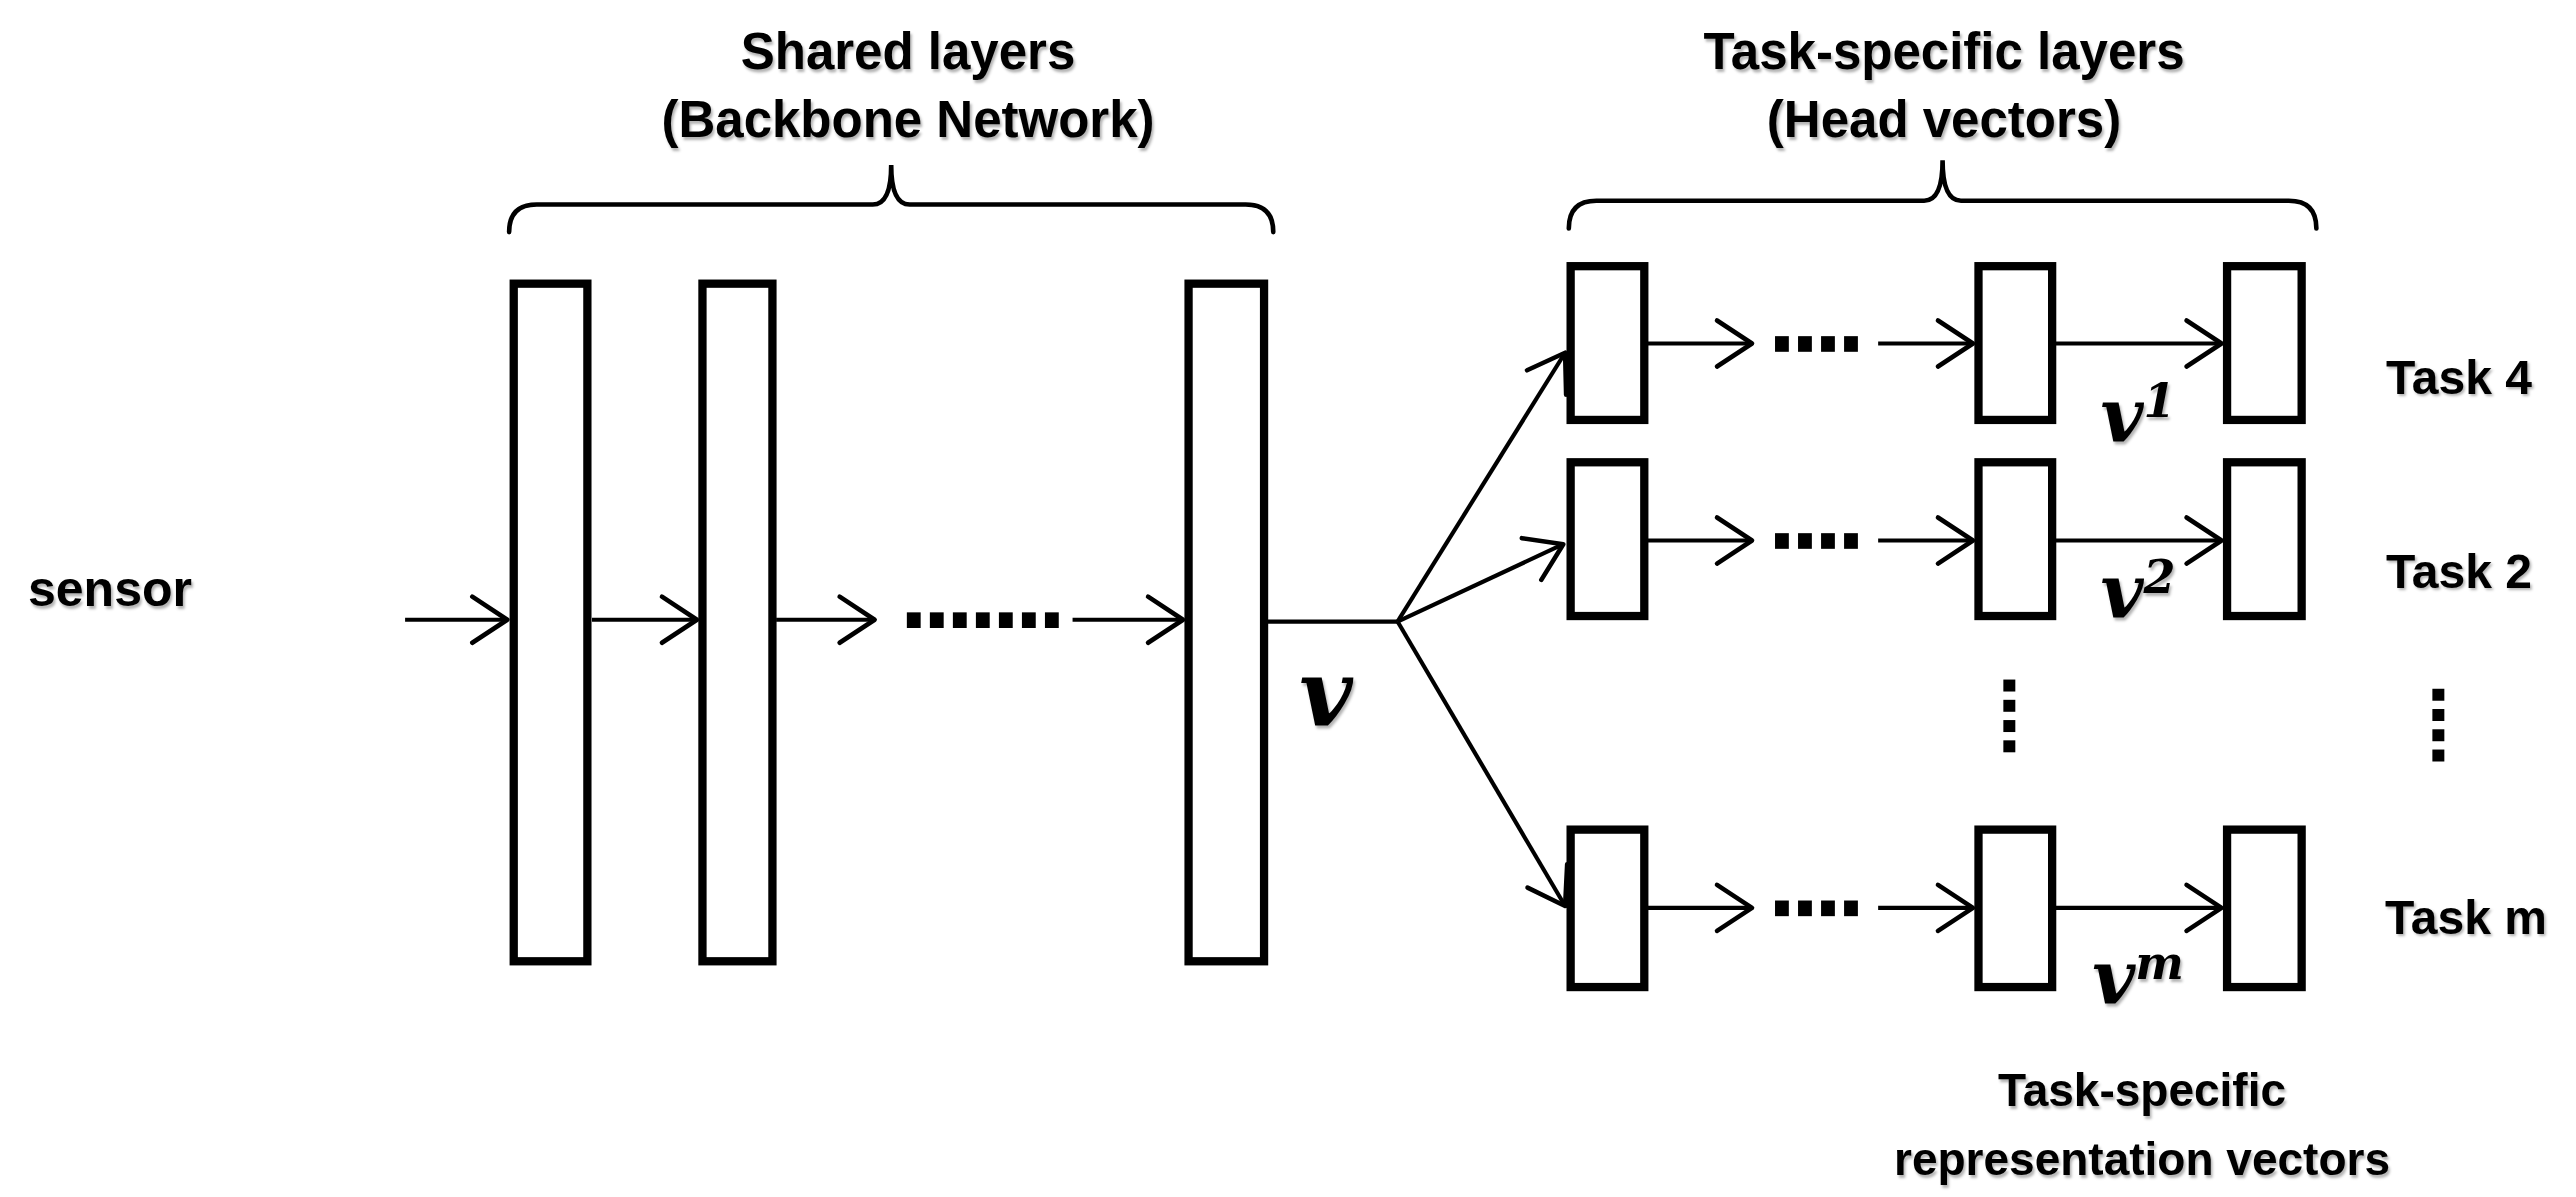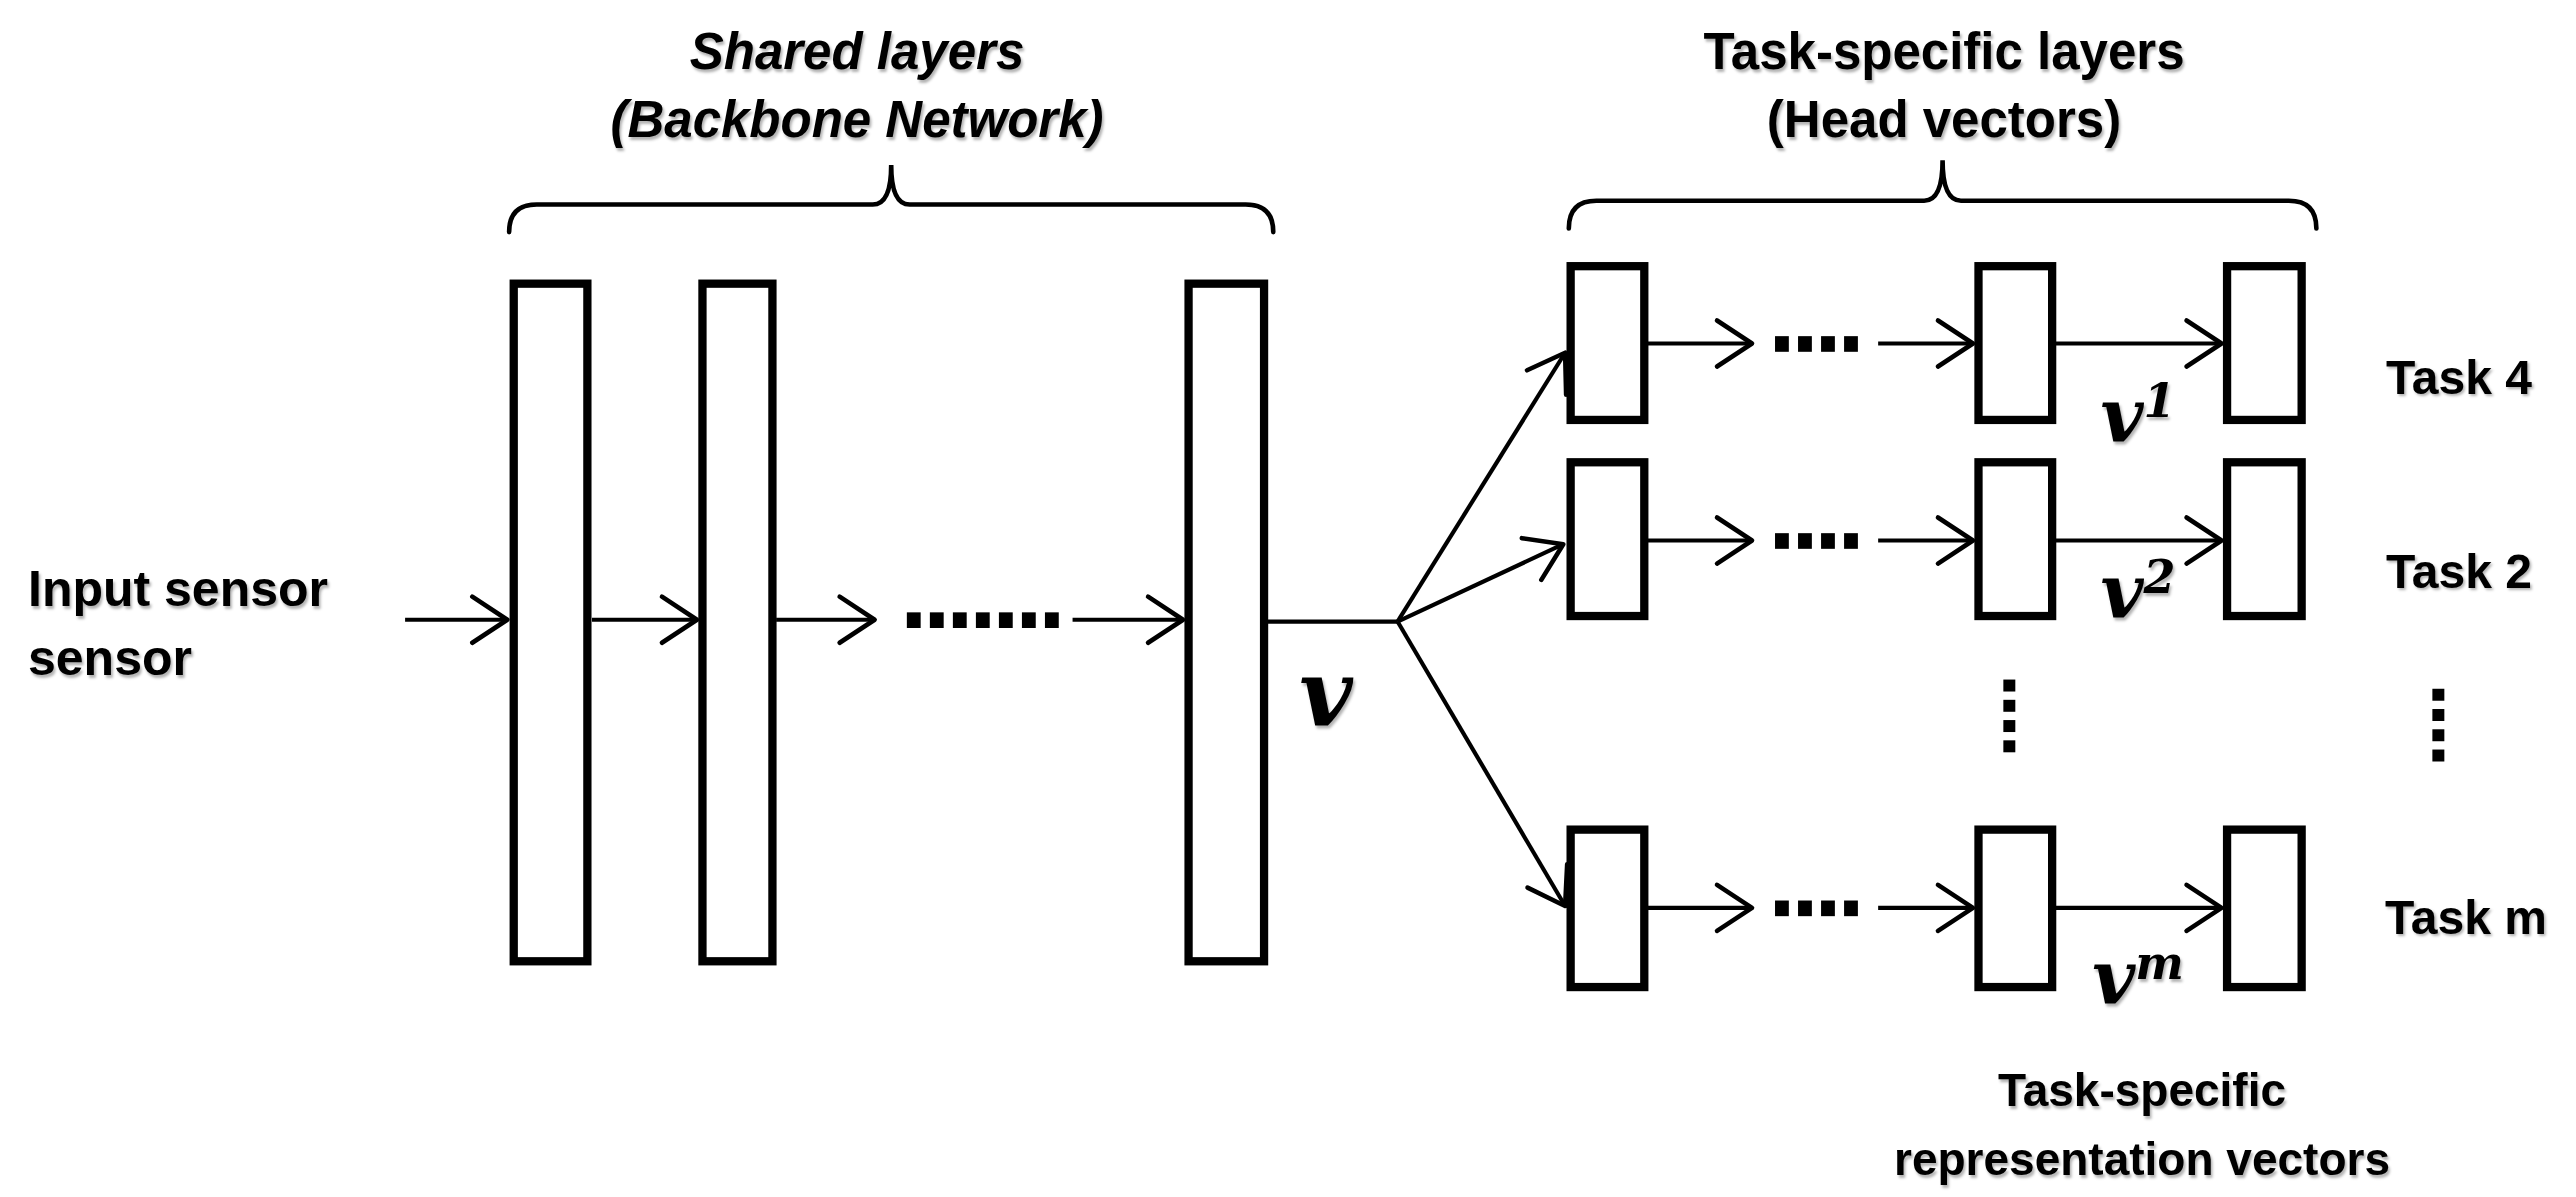--- a/index.html
+++ b/index.html
@@ -127,32 +127,31 @@
       <rect x="1953" y="978" width="15" height="17"></rect>
       <rect x="1978" y="978" width="15" height="17"></rect>
       <rect x="2003" y="978" width="15" height="17"></rect>
     </g>
     <path d="M2040 986 L2143 986" fill="none" stroke="#000" stroke-width="4.5" marker-end="url(#arr)"></path>
     <rect x="2149" y="901" width="80" height="171" fill="#fff" stroke="#000" stroke-width="9"></rect>
     <path d="M2233 986 L2413 986" fill="none" stroke="#000" stroke-width="4.5" marker-end="url(#arr)"></path>
     <rect x="2419" y="901" width="81" height="171" fill="#fff" stroke="#000" stroke-width="9"></rect>
   </svg>
 
-  <div class="label title centered" style="left:857px;font-style:italic;">
+  <div class="label title centered" style="left:908px;">
     <div>Shared layers</div>
     <div>(Backbone Network)</div>
   </div>
 
   <div class="label title centered" style="left:1944px;">
     <div>Task-specific layers</div>
     <div>(Head vectors)</div>
   </div>
 
   <div class="label input-label">
-    <div>Input sensor</div>
     <div>sensor</div>
   </div>
 
   <div class="vmain label" style="left:1326px;top:693px;transform:translate(-50%,-50%);">
     <span>v</span>
   </div>
 
   <div class="vlabel label vcentered" style="left:2138px;top:416px;">
     <span>v</span><sup>1</sup>
   </div>

